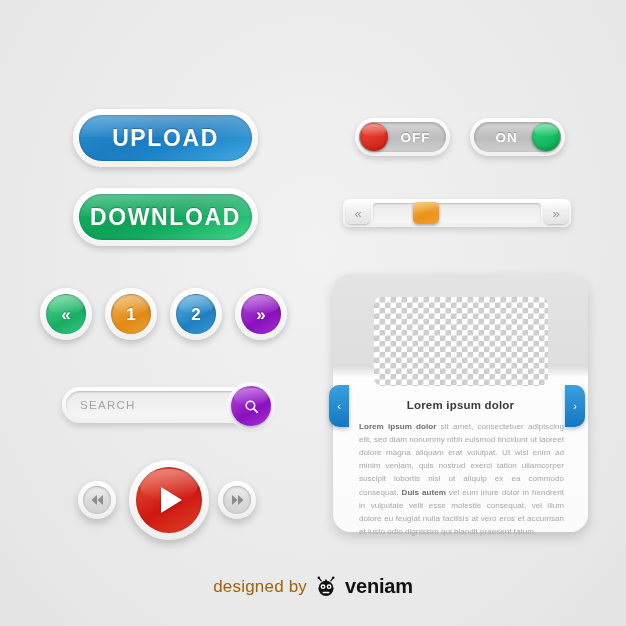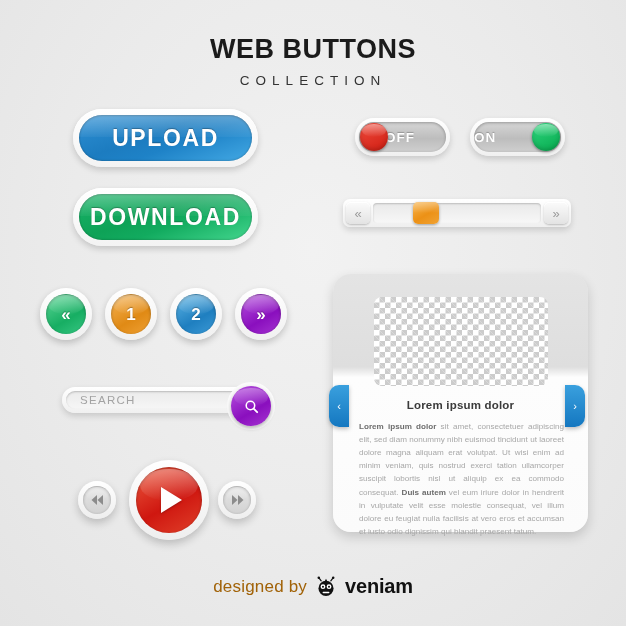--- a/index.html
+++ b/index.html
@@ -64,21 +64,21 @@
     box-shadow:0 3px 6px rgba(0,0,0,.16);
     padding:4px;box-sizing:border-box;
   }
   .toggle .track{
     width:100%;height:100%;border-radius:999px;
     background:linear-gradient(#d6d6d6,#bdbdbd 55%,#cfcfcf);
     box-shadow:0 1px 3px rgba(0,0,0,.30) inset;
     position:relative;display:flex;align-items:center;
   }
   .toggle .txt{
-    position:absolute;width:100%;text-align:left;color:#fff;
+    position:absolute;width:100%;text-align:center;color:#fff;
     font-size:13.5px;font-weight:bold;letter-spacing:1px;
     text-shadow:0 -1px 1px rgba(0,0,0,.25);
   }
   .toggle .knob{
     position:absolute;width:28px;height:28px;border-radius:50%;
     box-shadow:0 1px 3px rgba(0,0,0,.45), 0 -2px 4px rgba(0,0,0,.18) inset;
     overflow:hidden;
   }
   .toggle .knob::after{
     content:"";position:absolute;left:8%;right:8%;top:4%;height:46%;
@@ -150,21 +150,21 @@
   #pg-prev .face{background:linear-gradient(150deg,#5fd898,#17ae63 60%,#38c783);}
   #pg-1{left:105px;top:288px;}
   #pg-1 .face{background:linear-gradient(150deg,#f6b559,#e08a15 60%,#efa135);}
   #pg-2{left:170px;top:288px;}
   #pg-2 .face{background:linear-gradient(150deg,#5fb6e6,#1f7fc0 60%,#3c9ad6);}
   #pg-next{left:235px;top:288px;}
   #pg-next .face{background:linear-gradient(150deg,#b855e0,#8a0fbe 60%,#a635d2);}
 
   
   #searchbar{
-    position:absolute;left:62px;top:387px;width:209px;height:26px;
+    position:absolute;left:62px;top:387px;width:209px;height:36px;
     border-radius:999px;
     background:linear-gradient(#ffffff,#f0f0f0);
     box-shadow:0 3px 6px rgba(0,0,0,.15);
     padding:4px;box-sizing:border-box;display:flex;align-items:center;
   }
   #search-input{
     flex:1 1 auto;height:100%;border:0;outline:0;
     border-radius:999px;
     background:linear-gradient(#ebebeb,#f6f6f6);
     box-shadow:0 1px 2px rgba(0,0,0,.22) inset;
@@ -257,24 +257,20 @@
     display:flex;align-items:center;justify-content:center;gap:8px;
   }
   #footer .dby{font-size:17px;color:#a16207;letter-spacing:.2px;}
   #footer .fname{font-size:20px;font-weight:bold;color:#111;letter-spacing:-.2px;}
 </style>
 </head>
 <body>
 
 <div class="stage">
 
-  <div class="hdr">
-    <div class="t1">WEB BUTTONS</div>
-    <div class="t2">COLLECTION</div>
-  </div>
 
   <div class="pill" id="btn-upload">
     <div class="inner">
       <span class="lbl">UPLOAD</span>
     </div>
   </div>
 
   <div class="pill" id="btn-download">
     <div class="inner">
       <span class="lbl">DOWNLOAD</span>

